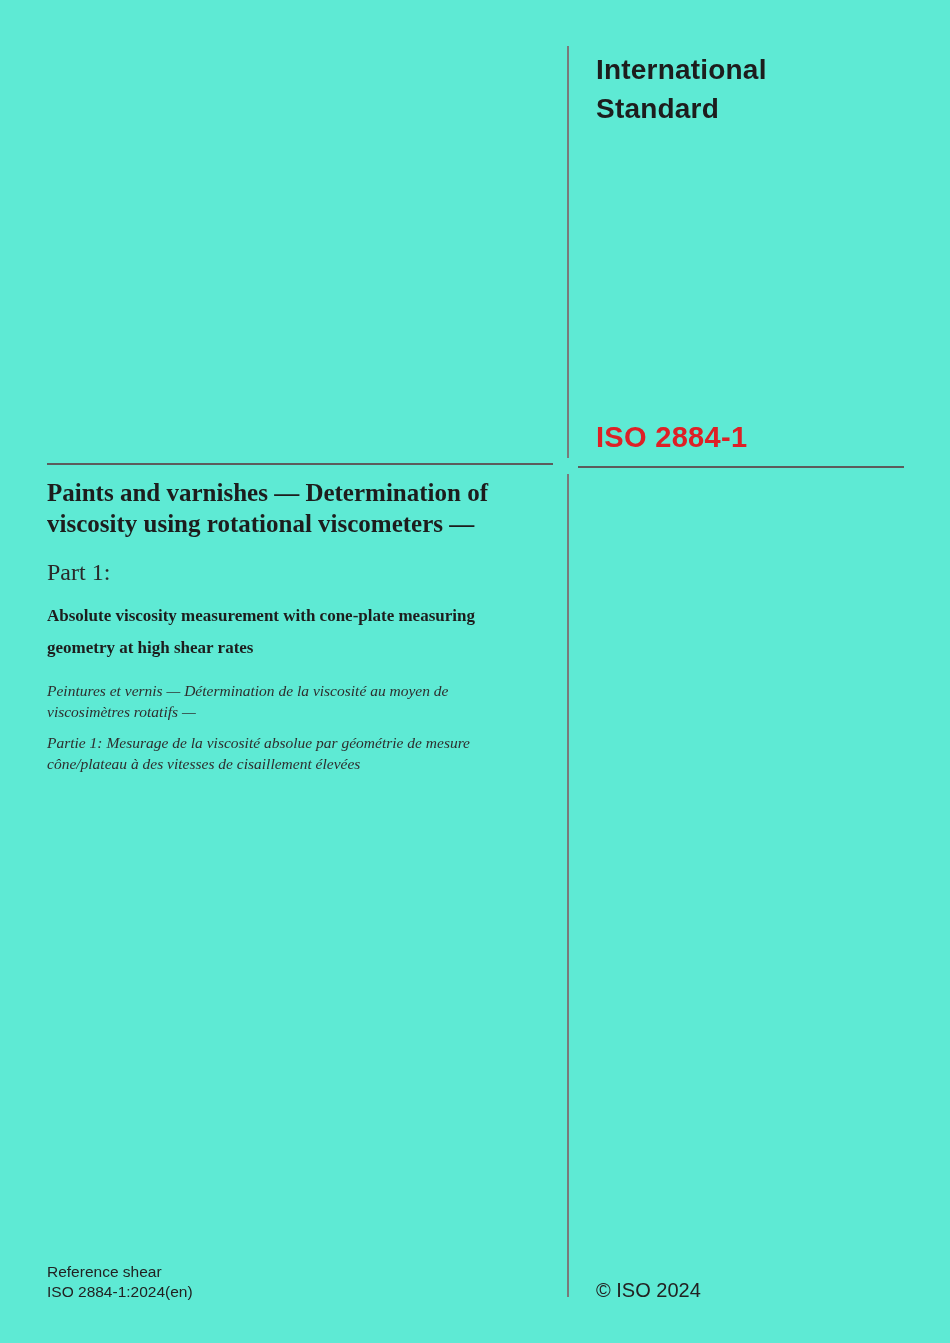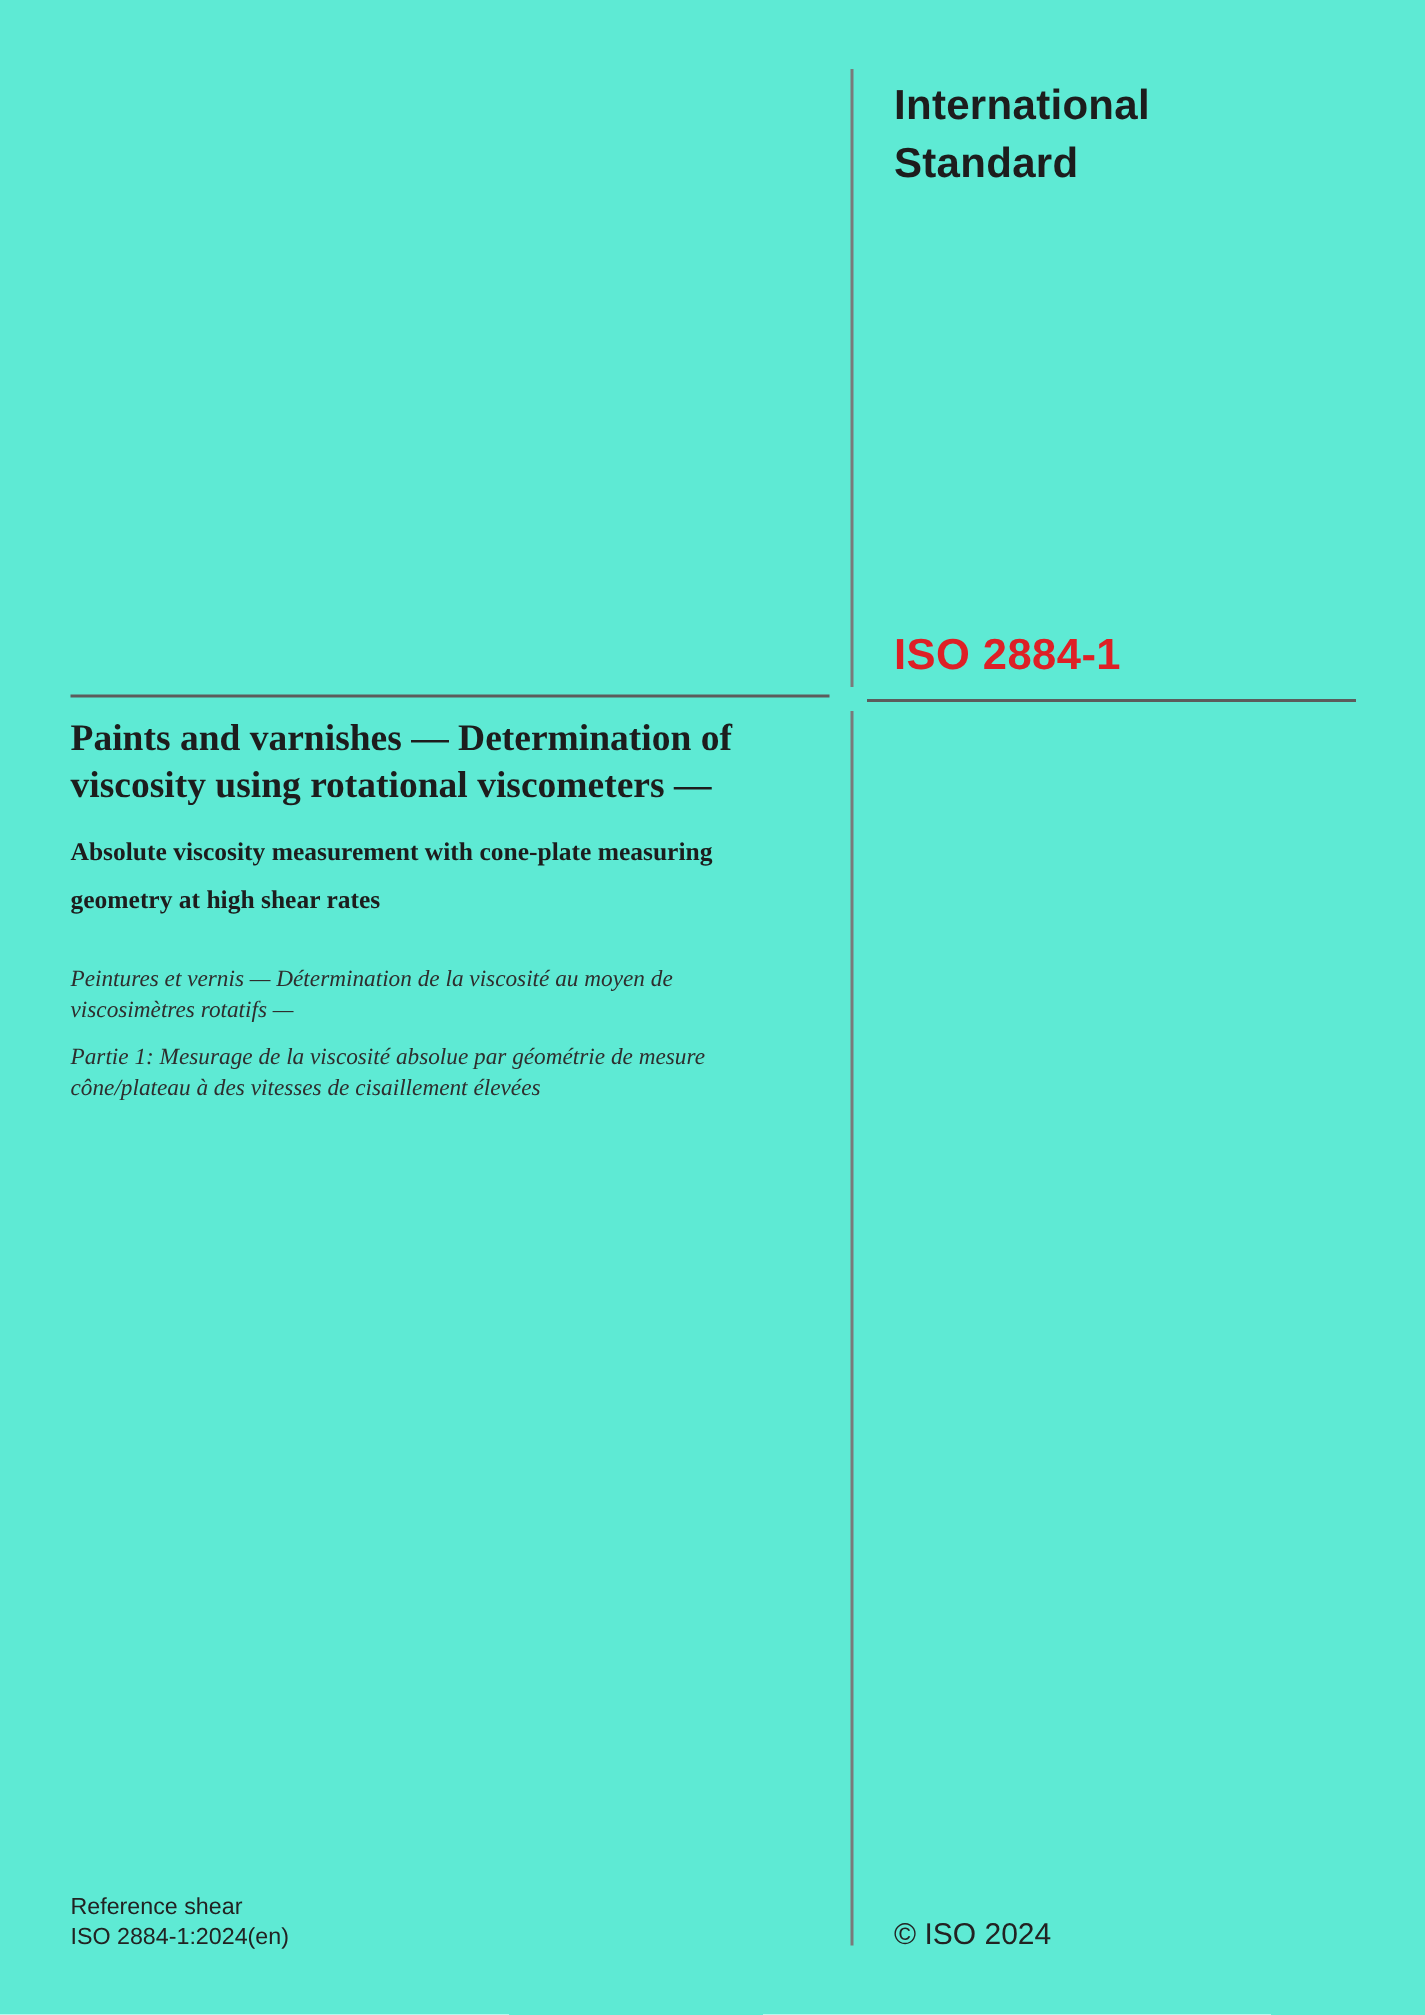--- a/index.html
+++ b/index.html
@@ -49,21 +49,21 @@
     color: #2a2a2a; margin-top: 18px;
   }
   .part-title {
     font-family: "Liberation Serif", serif;
     font-size: 17px; line-height: 32px; font-weight: bold;
     color: #1d1d1d; width: 480px; margin-top: 13px;
   }
   .title-fr {
     font-family: "Liberation Serif", serif;
     font-style: italic; font-size: 15.5px; line-height: 21px;
-    color: #2e2e2e; width: 478px; margin-top: 26px;
+    color: #2e2e2e; width: 478px; margin-top: 16px;
   }
   .title-fr + .title-fr { margin-top: 10px; }
 
   
   .footer-left {
     position: absolute; left: 47px; top: 1262px;
     font-size: 15.5px; line-height: 19.5px; color: #222222;
   }
   .footer-right {
     position: absolute; left: 596px; top: 1280px;
@@ -80,20 +80,21 @@
   <div class="hrule left"></div>
   <div class="hrule right"></div>
 
   <div class="doc-type">International Standard</div>
 
   <div class="std-code">ISO 2884-1</div>
 
 
   <div class="title-block">
     <div class="title-en">Paints and varnishes — Determination of viscosity using rotational viscometers —</div>
+    <div class="part-label">Part 1:</div>
     <div class="part-title">Absolute viscosity measurement with cone-plate measuring geometry at high shear rates</div>
     <div class="title-fr">Peintures et vernis — Détermination de la viscosité au moyen de viscosimètres rotatifs —</div>
     <div class="title-fr">Partie 1: Mesurage de la viscosité absolue par géométrie de mesure cône/plateau à des vitesses de cisaillement élevées</div>
   </div>
 
   <div class="footer-left">
     <div>Reference shear</div>
     <div>ISO 2884-1:2024(en)</div>
   </div>
 

